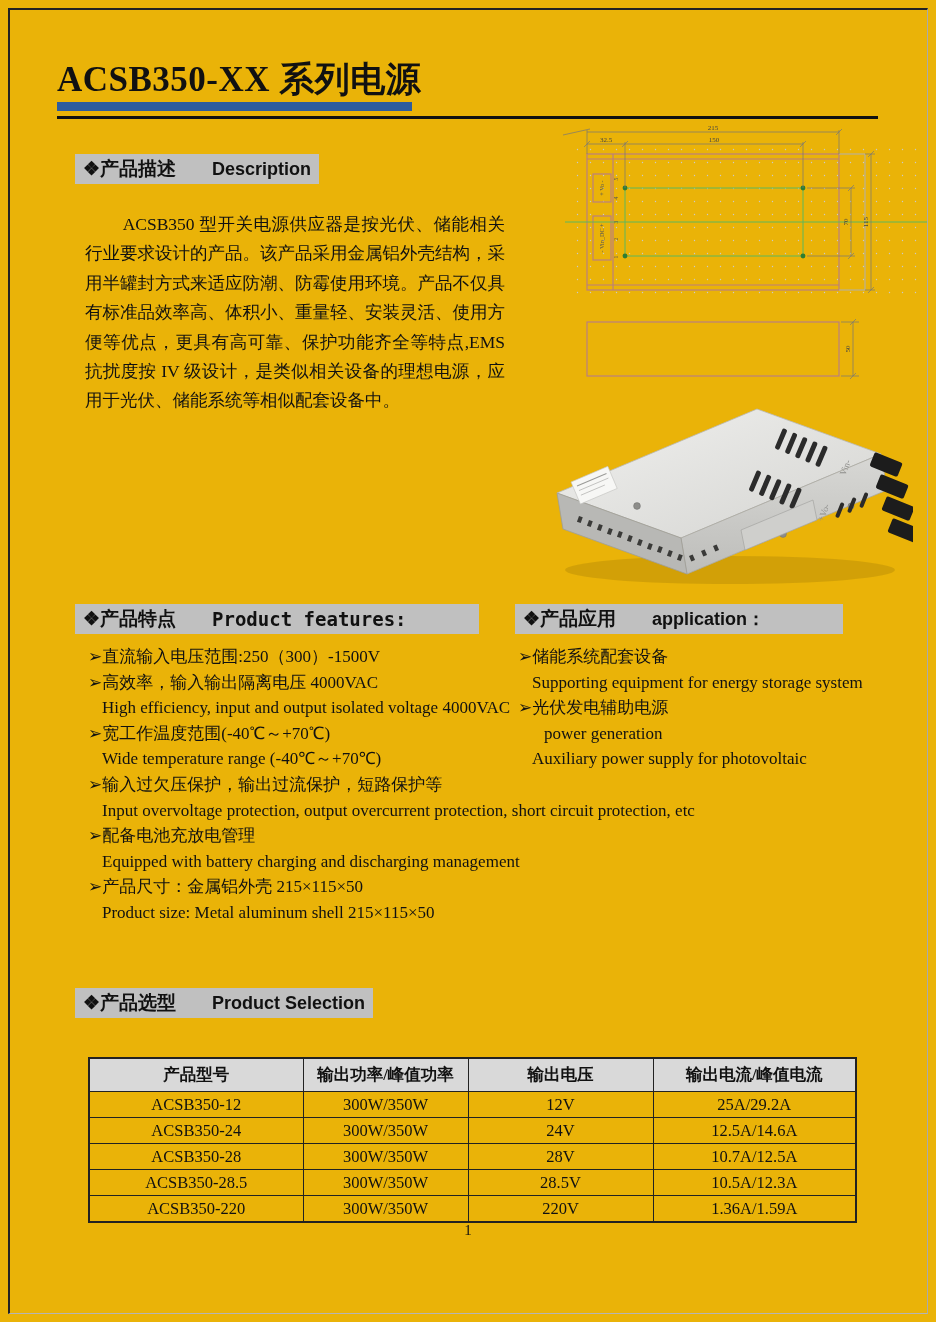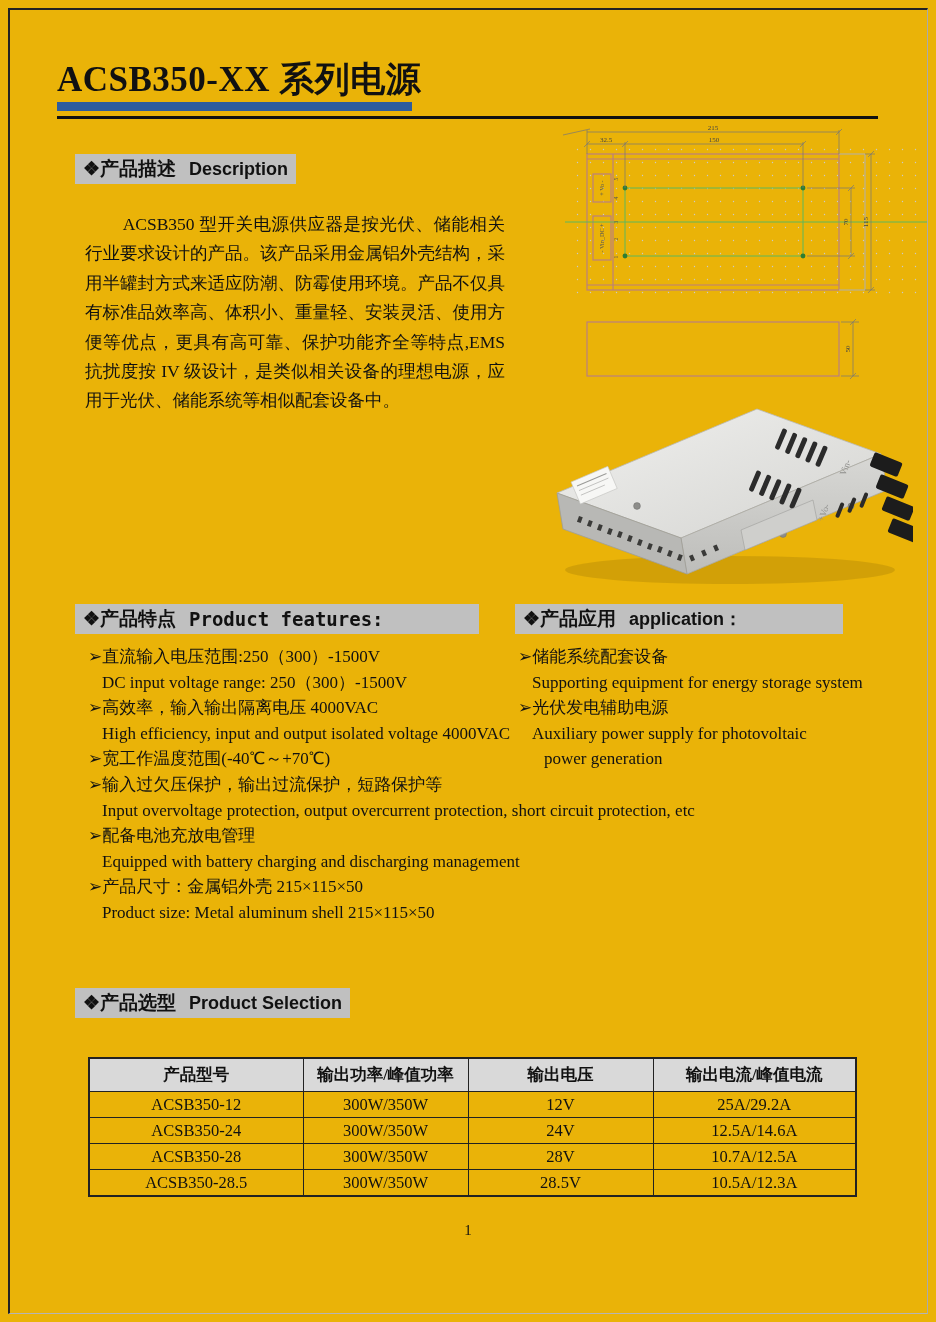--- a/index.html
+++ b/index.html
@@ -9,21 +9,21 @@
         border-right:1px solid #aaa;border-bottom:1px solid #b5b5b5;pointer-events:none;}
 
   .doc-title{position:absolute;left:57px;top:56px;font-size:35px;font-weight:bold;
         letter-spacing:.5px;white-space:nowrap;}
   .title-blue-bar{position:absolute;left:57px;top:102px;width:355px;height:9px;background:#2e5c9e;}
   .title-black-line{position:absolute;left:57px;top:116px;width:821px;height:3px;background:#111;}
 
   .sec-bar{position:absolute;height:30px;background:#c0c0c0;display:flex;align-items:center;
         padding:0 8px;white-space:nowrap;gap:13px;}
   .sec-zh{font-size:19px;font-weight:600;font-family:"Liberation Serif",serif;}
-  .sec-en{font-size:18px;font-weight:bold;font-family:"Liberation Sans",sans-serif;margin-left:0;}
+  .sec-en{font-size:18px;font-weight:bold;font-family:"Liberation Sans",sans-serif;margin-left:23px;}
   .sec-en.mono{font-family:"DejaVu Sans Mono",monospace;font-size:19px;}
 
   .desc-body{position:absolute;left:85px;top:210px;width:420px;font-size:17.5px;line-height:29.4px;
         text-align:justify;text-indent:2.15em;}
 
   .drawing-box{position:absolute;left:563px;top:122px;width:368px;height:266px;}
   .photo-box{position:absolute;left:545px;top:398px;width:368px;height:198px;}
 
   .feat-list{position:absolute;left:88px;top:644px;width:700px;}
   .app-list{position:absolute;left:518px;top:644px;width:370px;}
@@ -223,42 +223,42 @@
       </g>
     </svg>
   </div>
 
   <div class="sec-bar" style="left:75px;top:604px;width:388px;">
     <span class="sec-zh">❖产品特点</span>
     <span class="sec-en mono">Product features:</span>
   </div>
   <div class="feat-list">
     <div class="zh-line">➢直流输入电压范围:250（300）-1500V</div>
-    <div class="en-line">DC input voltage range: 250（300）-1500V</div>
     <div class="zh-line">➢高效率，输入输出隔离电压 4000VAC</div>
     <div class="en-line">High efficiency, input and output isolated voltage 4000VAC</div>
     <div class="zh-line">➢宽工作温度范围(-40℃～+70℃)</div>
+    <div class="en-line">Wide temperature range (-40℃～+70℃)</div>
     <div class="zh-line">➢输入过欠压保护，输出过流保护，短路保护等</div>
     <div class="en-line">Input overvoltage protection, output overcurrent protection, short circuit protection, etc</div>
     <div class="zh-line">➢配备电池充放电管理</div>
     <div class="en-line">Equipped with battery charging and discharging management</div>
     <div class="zh-line">➢产品尺寸：金属铝外壳 215×115×50</div>
     <div class="en-line">Product size: Metal aluminum shell 215×115×50</div>
   </div>
 
   <div class="sec-bar" style="left:515px;top:604px;width:312px;align-items:center;">
     <span class="sec-zh">❖产品应用</span>
     <span class="sec-en">application：</span>
   </div>
   <div class="app-list">
     <div class="zh-line">➢储能系统配套设备</div>
     <div class="en-line">Supporting equipment for energy storage system</div>
     <div class="zh-line">➢光伏发电辅助电源</div>
+    <div class="en-line indent2">power generation</div>
     <div class="en-line">Auxiliary power supply for photovoltaic</div>
-    <div class="en-line indent2">power generation</div>
   </div>
 
   <div class="sec-bar" style="left:75px;top:988px;text-align:center;">
     <span class="sec-zh">❖产品选型</span>
     <span class="sec-en">Product Selection</span>
   </div>
 
   <table class="sel-table">
     <colgroup>
         <col style="width:214px">
@@ -292,17 +292,23 @@
         <td>300W/350W</td>
         <td>28V</td>
         <td>10.7A/12.5A</td>
       </tr>
       <tr>
         <td>ACSB350-28.5</td>
         <td>300W/350W</td>
         <td>28.5V</td>
         <td>10.5A/12.3A</td>
       </tr>
+      <tr>
+        <td>ACSB350-220</td>
+        <td>300W/350W</td>
+        <td>220V</td>
+        <td>1.36A/1.59A</td>
+      </tr>
     </tbody>
   </table>
 
   <div class="page-num">1</div>
 </div>
 
 </body></html>

